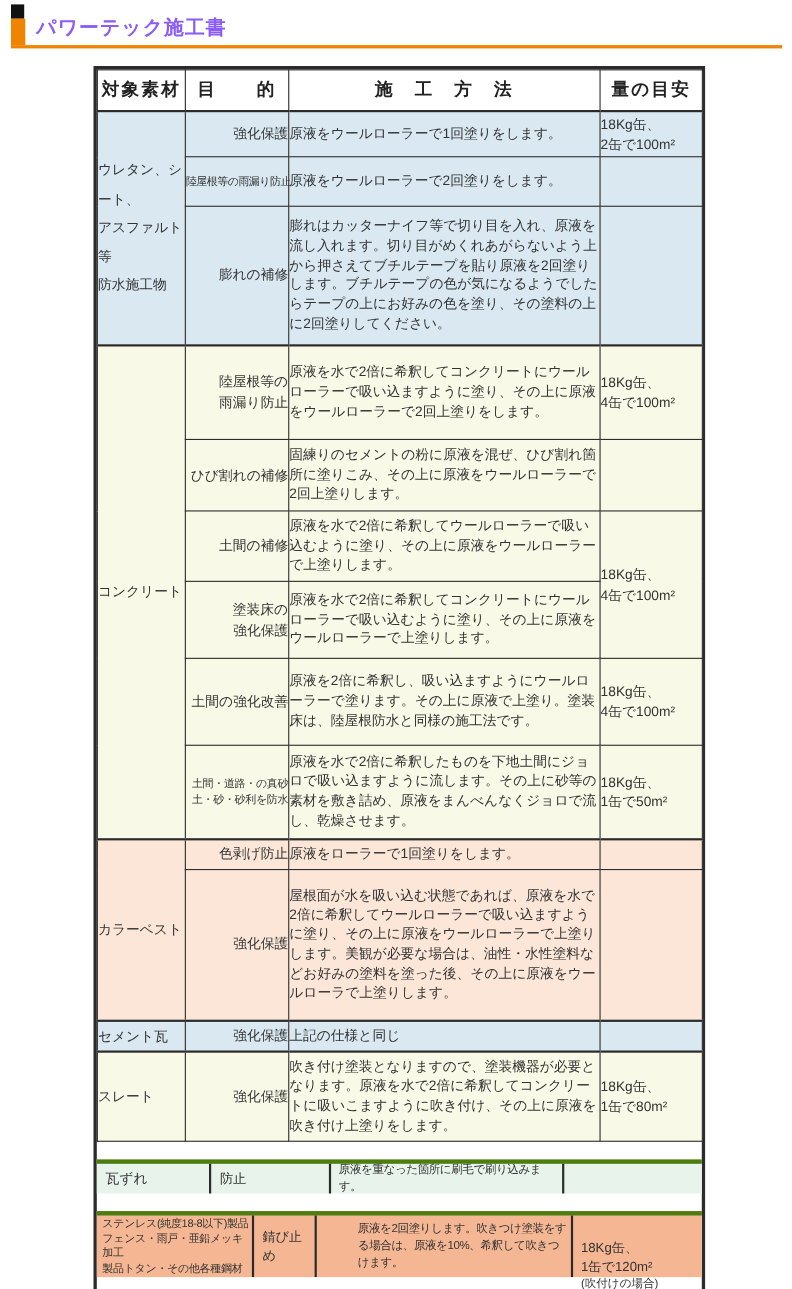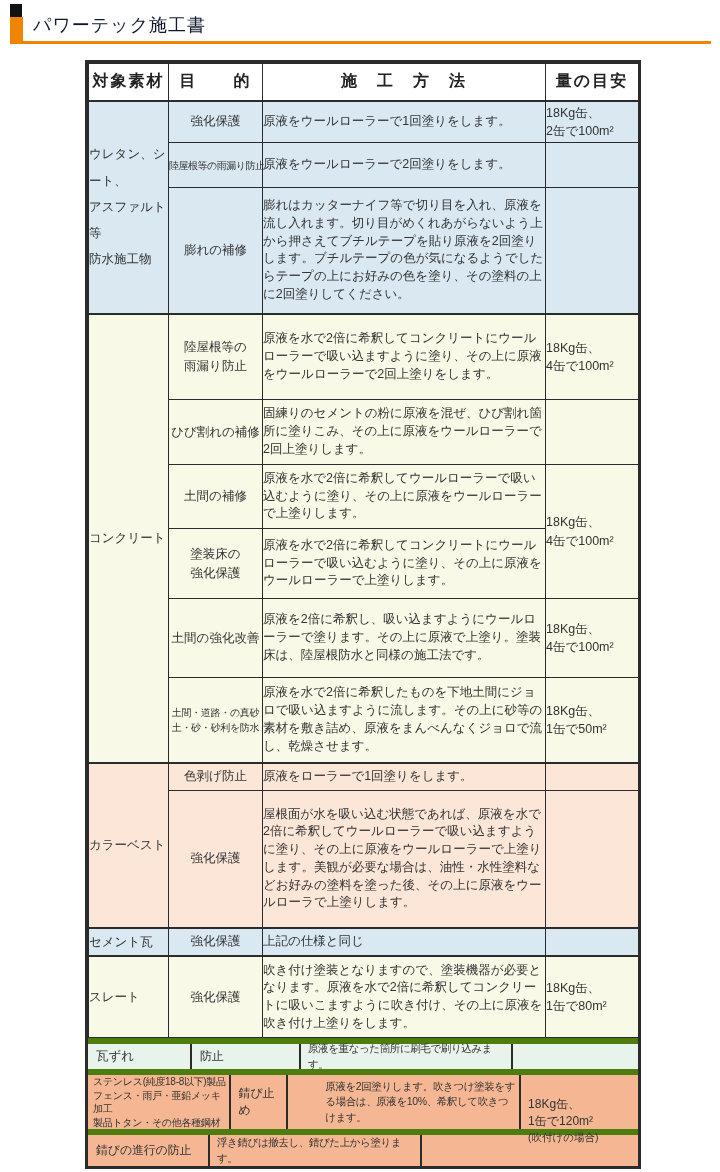--- a/index.html
+++ b/index.html
@@ -5,48 +5,48 @@
   * { box-sizing: border-box; }
   html,body { margin:0; padding:0; background:#fff; }
   .page {
     position:relative; width:720px; height:1172px; background:#ffffff;
     font-family:"Liberation Sans","DejaVu Sans",sans-serif; color:#333;
     overflow:hidden;
   }
   
   .mark-black { position:absolute; left:10px; top:4px;  width:12px; height:13px; background:#111; }
   .mark-orange{ position:absolute; left:10px; top:17px; width:13px; height:24px; background:#f08300; }
-  .doc-title  { position:absolute; left:33px; top:13px; font-size:18px; font-weight:normal; color:#0f172a; letter-spacing:1px; }
+  .doc-title  { position:absolute; left:33px; top:13px; font-size:18px; font-weight:bold; color:#8b5cf6; letter-spacing:1px; }
   .title-rule { position:absolute; left:10px; top:41px; width:701px; height:3px; background:#f08300; }
 
   
   .tbl-wrap { position:absolute; left:85px; top:60px; width:556px; border:3px solid #2b2b2b; background:#fff; }
 
   table.spec { border-collapse:collapse; width:550px; table-layout:fixed; }
   table.spec th, table.spec td { border:1px solid #2b2b2b; vertical-align:middle; padding:0; }
   table.spec th {
     background:#fff; font-size:16px; font-weight:bold; color:#222;
     letter-spacing:2px; text-align:center; border-bottom:2px solid #2b2b2b;
   }
   td.mat { font-size:12.5px; text-align:left; padding:4px 4px 4px 8px; white-space:pre-line; line-height:2.1; }
-  td.pur { font-size:12.5px; text-align:center; padding:4px 2px 4px 9px; white-space:pre-line; line-height:1.5; border-left:1px solid #2b2b2b; }
+  td.pur { font-size:12.5px; text-align:right; padding:4px 2px 4px 9px; white-space:pre-line; line-height:1.5; border-left:1px solid #2b2b2b; }
   td.met { font-size:12.5px; text-align:left; padding:5px 8px; line-height:1.42; border-left:2px solid #2b2b2b; }
   td.qty { font-size:12.5px; text-align:left; padding:4px 2px 4px 7px; white-space:pre-line; line-height:1.45; border-left:2px solid #2b2b2b; }
   tr.sec td { border-top:2px solid #2b2b2b; }
   td.f10 { font-size:10px; letter-spacing:-0.5px; padding-left:5px; white-space:nowrap; }
   td.f11 { font-size:10px; letter-spacing:-0.3px; padding-left:5px; }
 
   .bg-blue  { background:#d9e8f1; }
   .bg-cream { background:#f9f9e7; }
   .bg-peach { background:#fbe6d8; }
   .bg-green { background:#e8f3eb; }
   .bg-salmon{ background:#f5b793; }
 
   
-  .brow { display:flex; width:550px; border-top:6px solid #4d7c0f; }
+  .brow { display:flex; width:550px; border-top:4px solid #4d7c0f;margin-top:16px; }
   .bcell { border-right:2px solid #2b2b2b; display:flex; align-items:center; font-size:12.5px; }
   .bcell:last-child { border-right:none; }
   .b-mat { padding-left:8px; white-space:pre-line; line-height:1.35; }
   .b-mat.small { font-size:10px; letter-spacing:-0.3px; padding-left:5px; }
   .b-pur { padding-left:8px; font-size:12px; letter-spacing:-0.2px; }
   .b-met { padding:3px 4px 3px 7px; font-size:10.5px; letter-spacing:-0.4px; line-height:1.5; }
   .b-qty { padding-left:7px; font-size:12px; line-height:1.4; white-space:pre-line; display:block; padding-top:4px; }
   .b-qty .note { font-size:10.5px; display:block; }
   .r14 { height:31px; } .r15 { height:60px; } .r16 { height:37px; }
   .r14 .c1 { width:104px; } .r14 .c2 { width:109px; } .r14 .c3 { width:212px; } .r14 .c4 { width:125px; }

